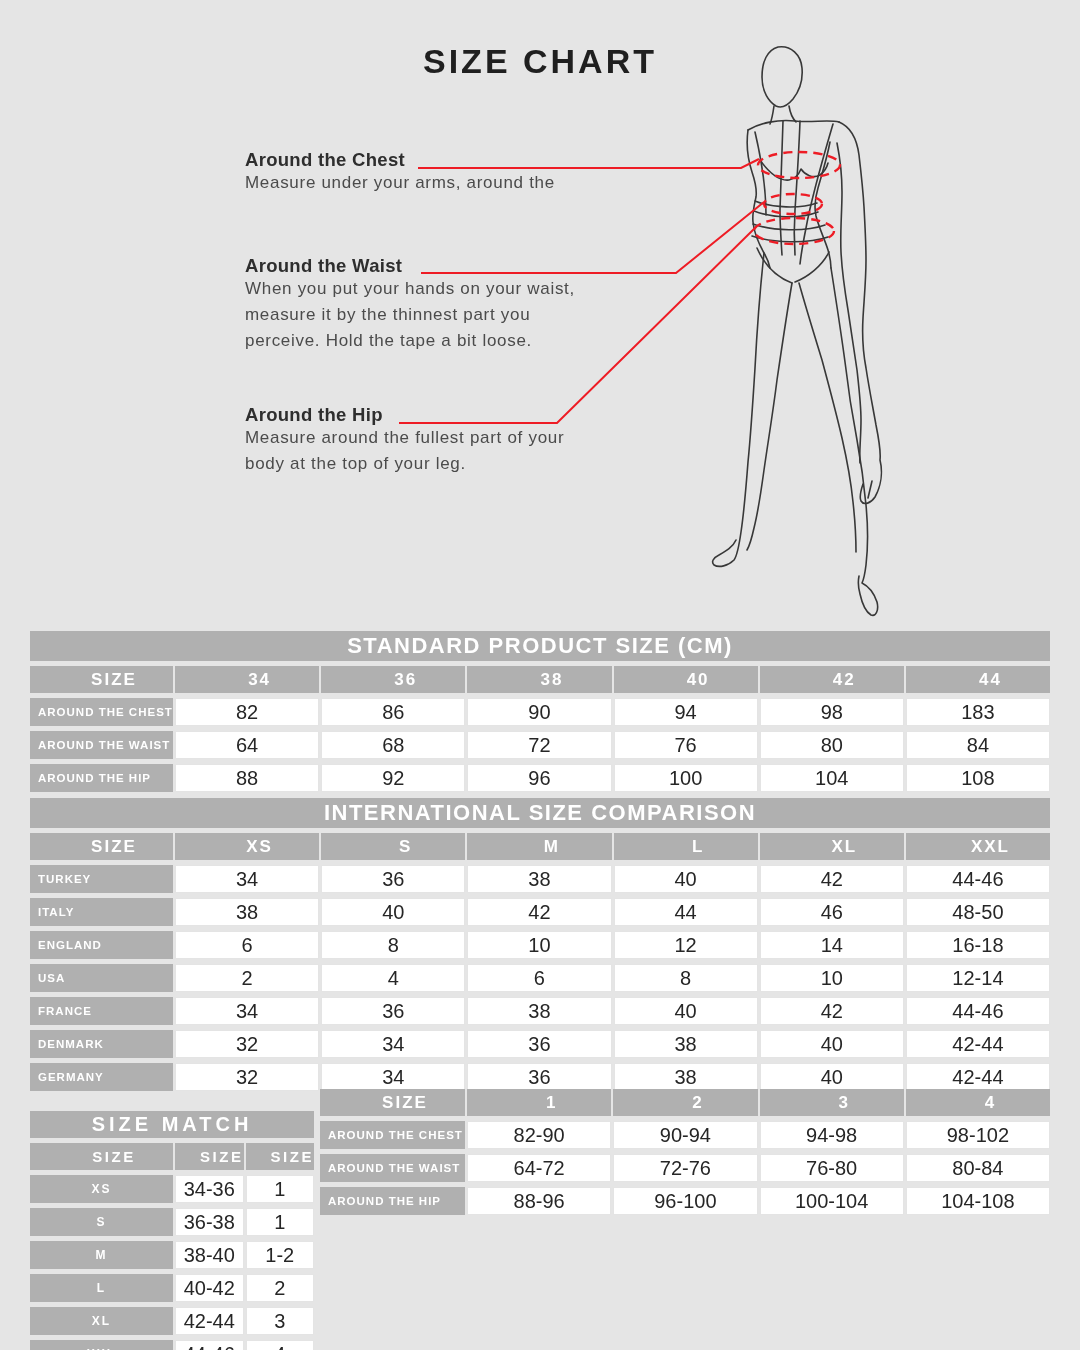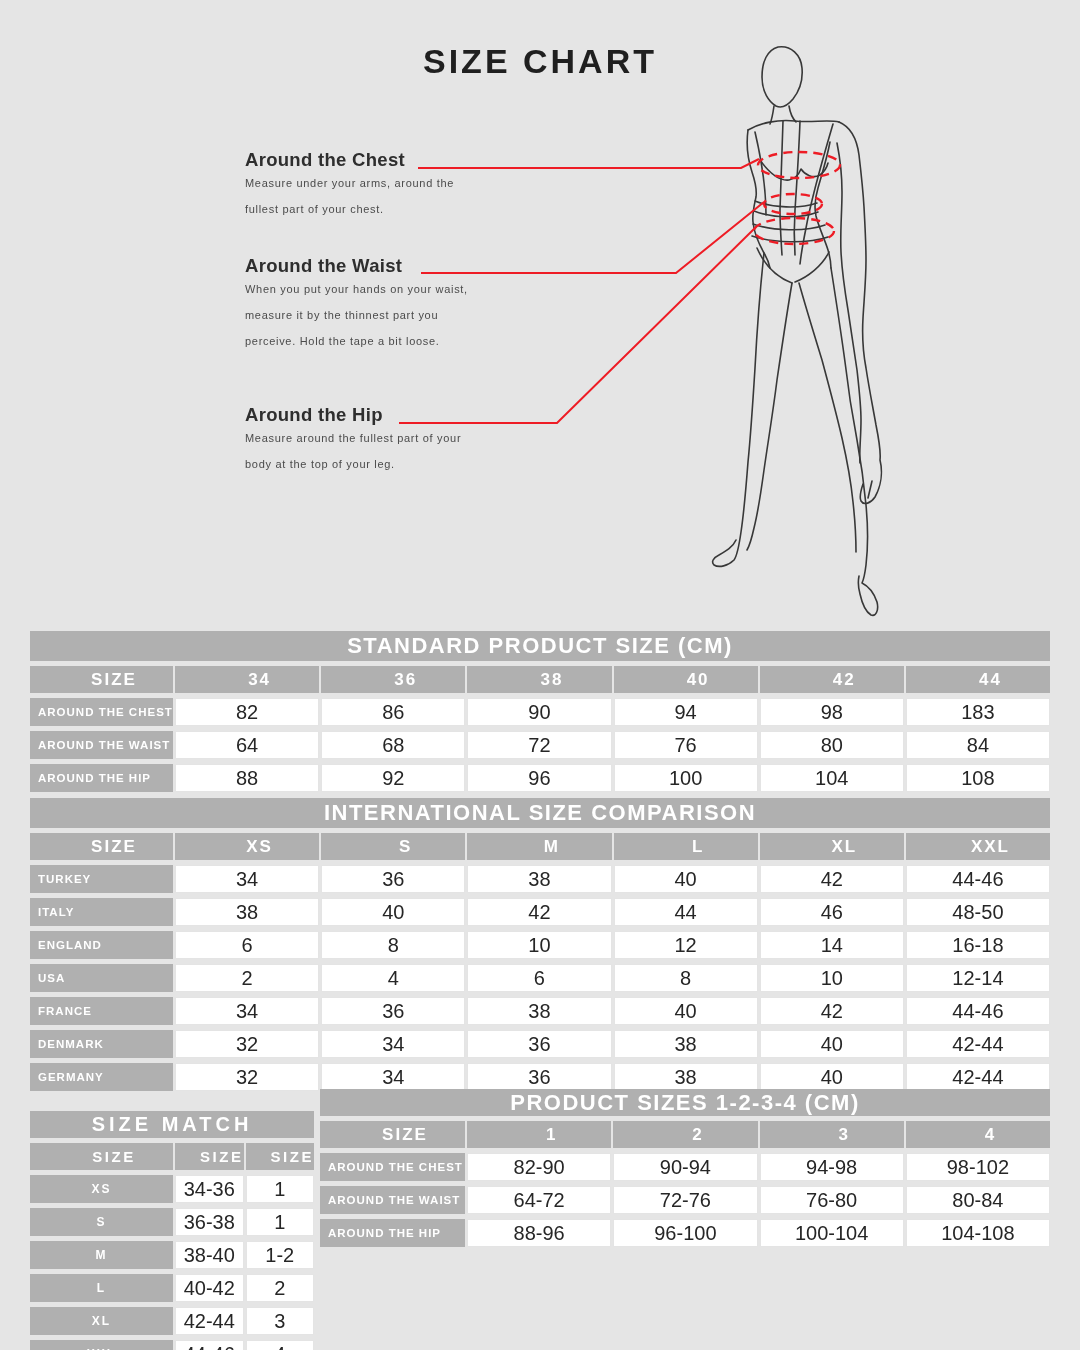--- a/index.html
+++ b/index.html
@@ -15,21 +15,21 @@
     font-family:"Liberation Sans",sans-serif;
   }
   
   .page-title{
     position:absolute;left:0;top:42px;width:1080px;margin:0;
     text-align:center;font-size:34px;font-weight:bold;letter-spacing:3px;color:#1f1f1f;
   }
   
   .callout{position:absolute;left:245px;width:420px;}
   .callout h3{margin:0;font-size:18.5px;font-weight:bold;color:var(--ink);line-height:20px;letter-spacing:.3px;}
-  .callout .line{display:block;font-size:11px;line-height:26px;color:var(--body);letter-spacing:.7px;}
+  .callout .line{display:block;font-size:17px;line-height:26px;color:var(--body);letter-spacing:.7px;}
   #callout-chest{top:150px;}
   #callout-waist{top:256px;}
   #callout-hip{top:405px;}
   
   .figure-svg{position:absolute;left:0;top:0;width:1080px;height:630px;}
   
   .tbl{position:absolute;display:flex;flex-direction:column;gap:5px;}
   .tbanner{
     background:var(--gray);color:#fff;font-weight:bold;
     display:flex;align-items:center;justify-content:center;
@@ -118,21 +118,20 @@
     <g fill="none" stroke="#ee1c25" stroke-width="2.4" stroke-dasharray="9 6">
       <ellipse cx="799" cy="165" rx="41" ry="13"></ellipse>
       <ellipse cx="793" cy="204" rx="29" ry="10"></ellipse>
       <ellipse cx="794" cy="231" rx="40" ry="13"></ellipse>
     </g>
   </svg>
 
   <div class="callout" id="callout-chest">
     <h3>Around the Chest</h3>
     <span class="line">Measure under your arms, around the</span>
-    <span class="line">fullest part of your chest.</span>
   </div>
   <div class="callout" id="callout-waist">
     <h3>Around the Waist</h3>
     <span class="line">When you put your hands on your waist,</span>
     <span class="line">measure it by the thinnest part you</span>
     <span class="line">perceive. Hold the tape a bit loose.</span>
   </div>
   <div class="callout" id="callout-hip">
     <h3>Around the Hip</h3>
     <span class="line">Measure around the fullest part of your</span>
@@ -288,21 +287,20 @@
       <div class="dcell flexcell">3</div>
     </div>
     <div class="trow drow">
       <div class="lcell wlabel">XXL</div>
       <div class="dcell flexcell">44-46</div>
       <div class="dcell flexcell">4</div>
     </div>
   </div>
 
   <div class="tbl" id="tbl-product">
-    <div class="tbanner">PRODUCT SIZES 1-2-3-4 (CM)</div>
     <div class="trow hrow">
       <div class="hcell wlabel">SIZE</div>
       <div class="hcell flexcell">1</div>
       <div class="hcell flexcell">2</div>
       <div class="hcell flexcell">3</div>
       <div class="hcell flexcell">4</div>
     </div>
     <div class="trow drow">
       <div class="lcell wlabel">AROUND THE CHEST</div>
       <div class="dcell flexcell">82-90</div>

